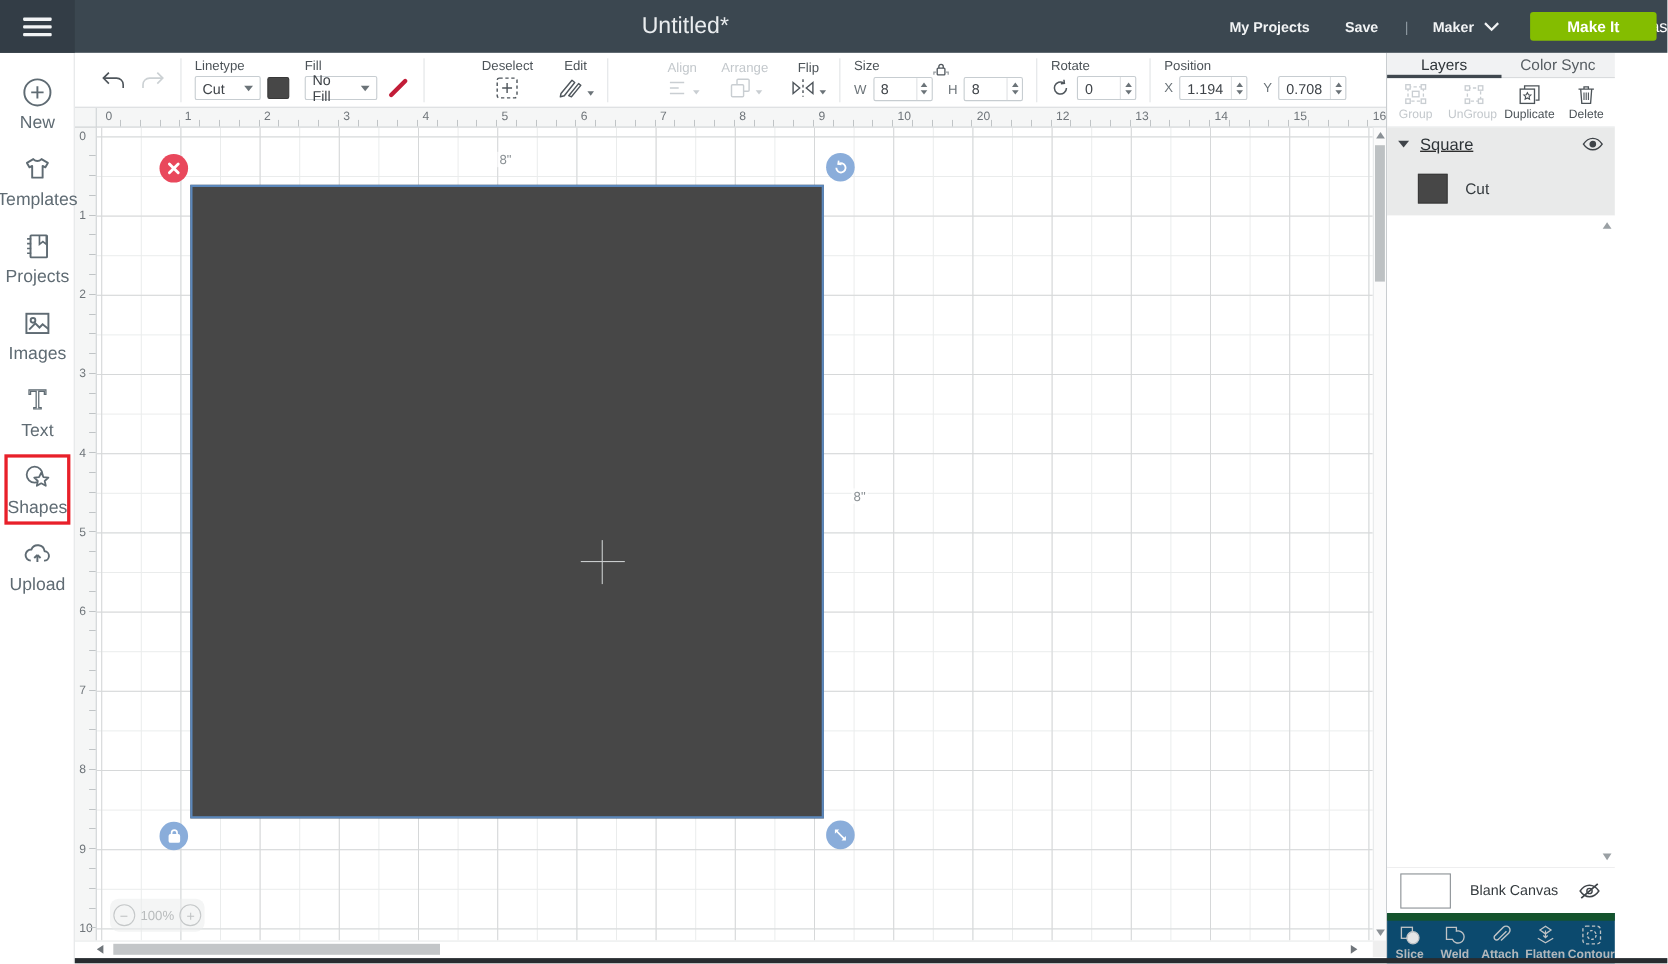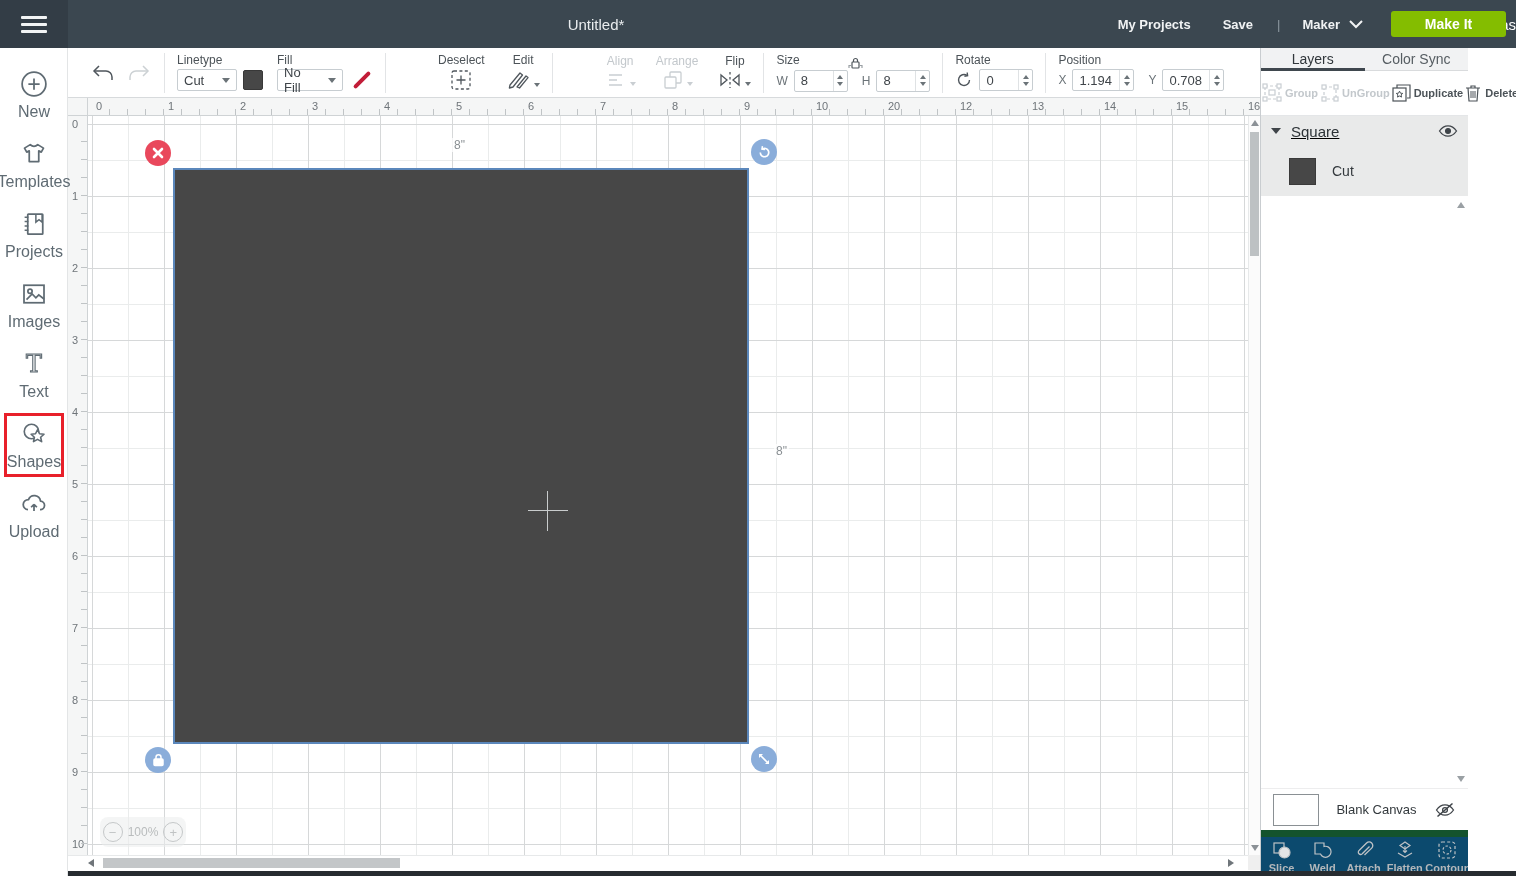--- a/index.html
+++ b/index.html
@@ -8,22 +8,22 @@
   .app { position:relative; width:1516px; height:876px; background:#fff; }
   svg { display:block; }
 
   
   .topbar { position:absolute; left:0; top:0; width:1516px; height:48px;
     background:#3b4750; display:flex; align-items:center; z-index:50;justify-content:space-between; }
   .hamburger { width:68px; height:48px; background:#333d46; display:flex;
     flex-direction:column; justify-content:center; align-items:center; gap:4px; cursor:pointer; }
   .hamburger i { display:block; width:26px; height:3px; background:#f2f4f5; border-radius:1px; }
   .tb-canvas { color:#fff; font-size:15px; margin-left:24px; }
-  .tb-doc { position:absolute; left:596px; transform:translateX(-50%);
-    color:#e9ecee; font-size:15px; }
+  .tb-doc { position:absolute; left:623px; transform:translateX(-50%);
+    color:#e9ecee; font-size:21px; }
   .tb-right { position:absolute; right:10px; display:flex; align-items:center; }
   .tb-link { color:#f1f3f4; font-size:13px; font-weight:bold; cursor:pointer; }
   .tb-sep { color:#8d99a1; margin:0 22px 0 24px; font-size:13px; }
   .tb-machine { display:flex; align-items:center; gap:9px; cursor:pointer; margin-right:28px; }
   .makeit { width:115px; height:26px; background:#84bd00; border:none; border-radius:3px;
     color:#fff; font-size:14px; font-weight:bold; cursor:pointer; font-family:inherit; }
   .mp { margin-right:32px; }
 
   
   .sidebar { position:absolute; left:0; top:48px; width:68px; height:828px; background:#fff;
@@ -131,22 +131,22 @@
 
   
   .rpanel { position:absolute; left:1260px; top:48px; width:208px; height:828px; background:#fff;
     border-left:1px solid #c9cdd0; z-index:40; display:flex; flex-direction:column; }
   .rtabs { height:23px; display:flex; background:#f1f2f3; border-bottom:1px solid #d9dbdd; }
   .rtab { flex:1; display:flex; align-items:center; justify-content:center; font-size:14px;
     color:#565d62; cursor:pointer; position:relative; }
   .rtab.active { color:#31373b; }
   .rtab.active::after { content:""; position:absolute; left:0; right:0; bottom:-1px; height:3px; background:#3f474e; }
   .ractions { height:45px; display:flex; border-bottom:1px solid #e4e6e8; }
-  .ract { flex:1; display:flex; flex-direction:row; align-items:center; justify-content:center;
-    gap:2px; font-size:11px; cursor:pointer;font-weight:bold; }
+  .ract { flex:1; display:flex; flex-direction:column; align-items:center; justify-content:center;
+    gap:2px; font-size:11px; cursor:pointer; }
   .ract .lbl { color:#4c5358; }
   .ract.disabled .lbl { color:#c3c8cc; }
   .ract.disabled { cursor:default; }
   .layer-block { background:#e9eaea; }
   .layer-head { height:30px; display:flex; align-items:center; padding:0 10px; cursor:pointer;text-decoration:underline; }
   .tri-down { width:0; height:0; border-left:5px solid transparent; border-right:5px solid transparent;
     border-top:6px solid #3f4449; margin-right:10px; }
   .layer-name { font-size:15px; color:#2d3337; flex:1; }
   .layer-row { height:50px; display:flex; align-items:center; padding-left:28px; gap:16px; cursor:pointer; }
   .layer-swatch { width:27px; height:27px; border:1px solid #3a3a3a; }

